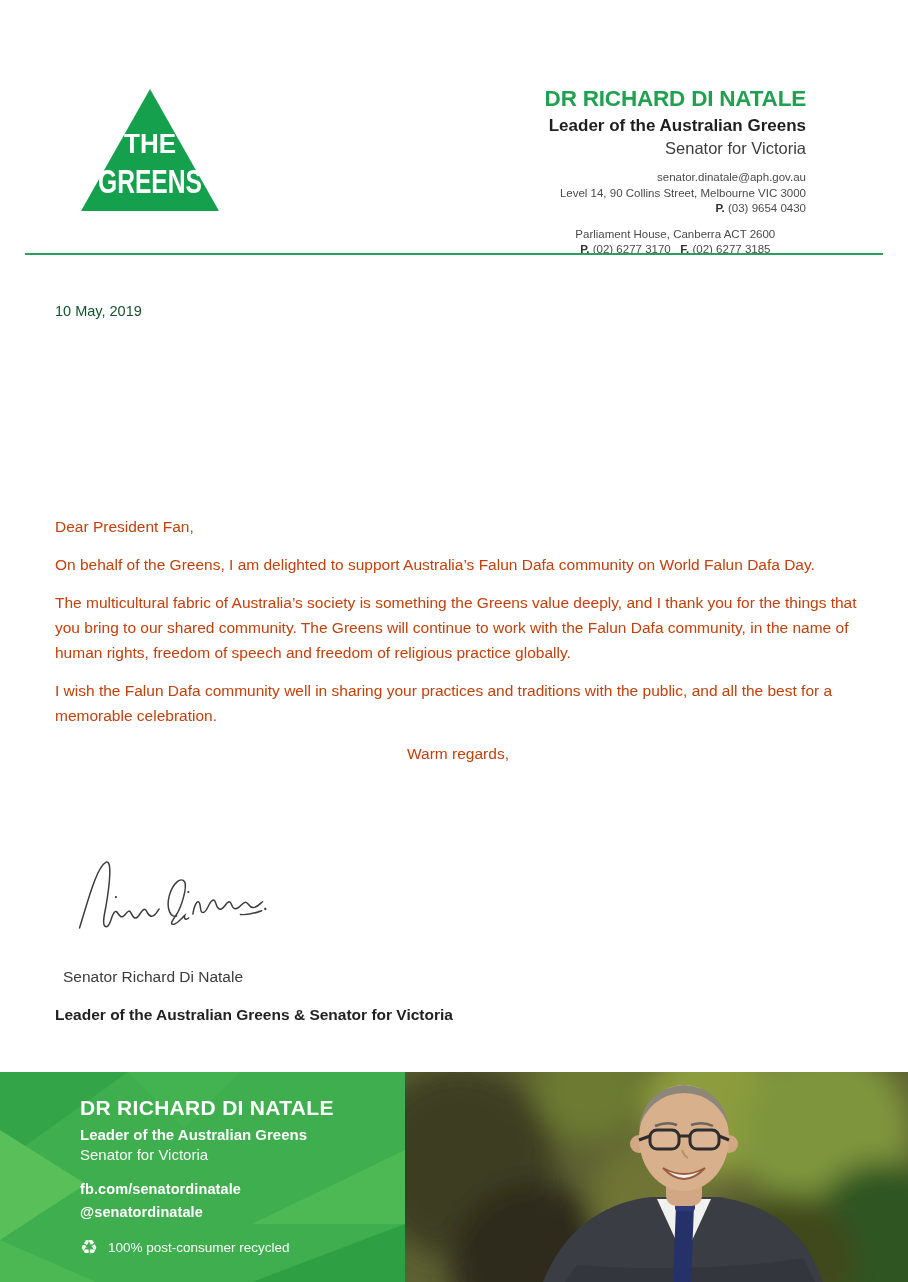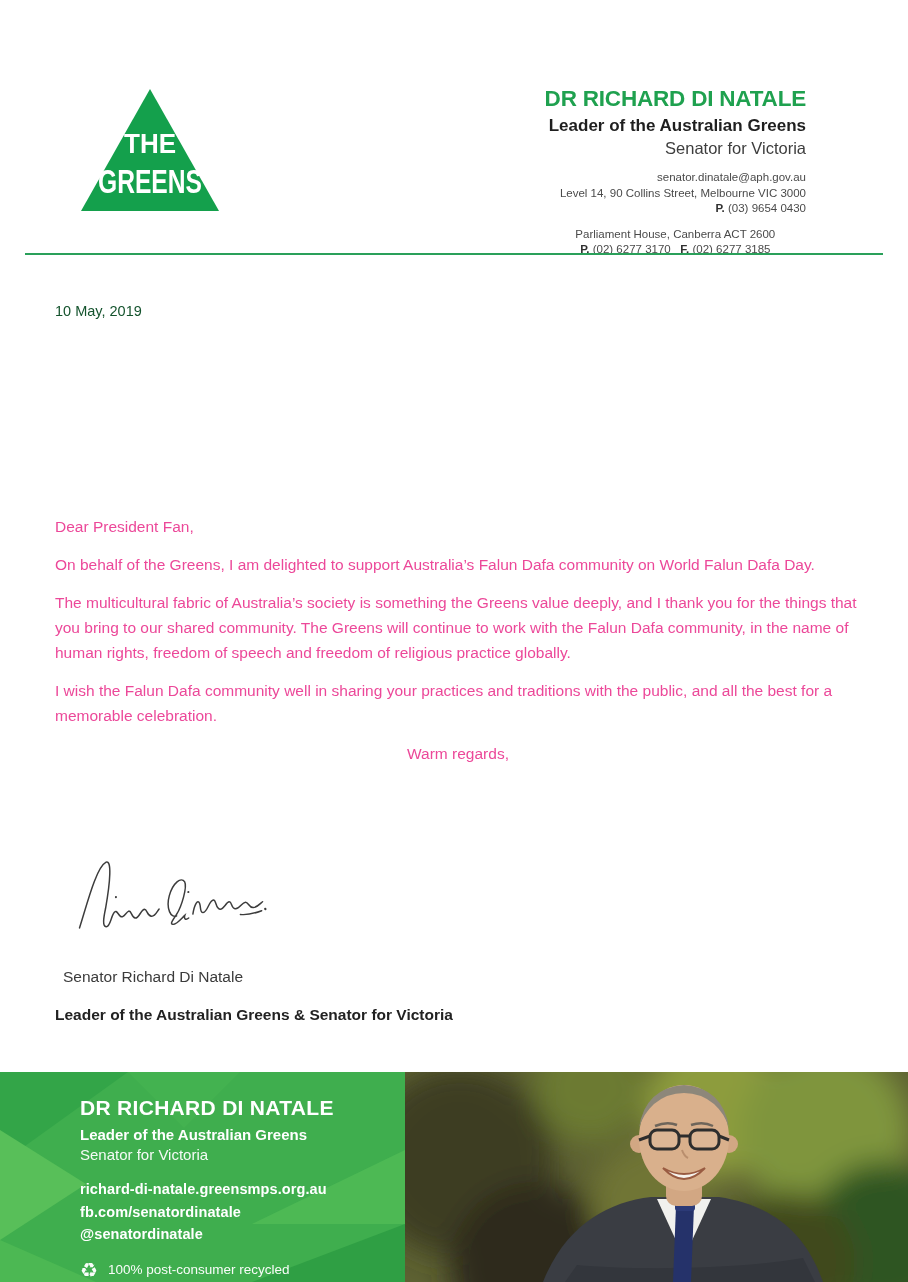--- a/index.html
+++ b/index.html
@@ -13,21 +13,21 @@
   .m-role{font-size:17px;font-weight:bold;color:#1f1f1f;margin-top:4px;}
   .m-region{font-size:16.5px;color:#3d3d3d;margin-top:3px;}
   .m-contact{margin-top:12px;font-size:11.5px;color:#4a4a4a;line-height:15.5px;}
   .m-contact .grp + .grp{margin-top:10px;text-align:center;}
   .bold-label{font-weight:bold;color:#303030;}
   .rule{position:absolute;left:25px;top:253px;width:858px;height:2px;background:#2aa05a;}
 
   
   .date{position:absolute;left:55px;top:303px;font-size:14.5px;color:#14532d;}
   .body-text{position:absolute;left:55px;top:514px;width:806px;
-             font-size:15.5px;line-height:25px;color:#ec4899;}
+             font-size:15.5px;line-height:25px;color:#c2410c;}
   .body-text p{margin:0 0 13px 0;}
   .closing{margin-top:50px;text-align:center;}
   .signature{position:absolute;left:70px;top:838px;width:200px;height:110px;}
   .sig-name{position:absolute;left:63px;top:968px;font-size:15.5px;color:#3b3b3b;}
   .sig-title{position:absolute;left:55px;top:1006px;font-size:15.5px;font-weight:bold;color:#222;}
 
   
   .footer{position:absolute;left:0;top:1072px;width:908px;height:210px;}
   .footer-left{position:absolute;left:0;top:0;width:405px;height:210px;overflow:hidden;}
   .footer-left svg.pattern{position:absolute;left:0;top:0;width:100%;height:100%;}
@@ -110,21 +110,20 @@
         <polygon points="0,58 86,112 0,168" fill="#58bf59"></polygon>
         <polygon points="0,168 96,210 0,210" fill="#4cb853"></polygon>
         <polygon points="252,152 405,78 405,152" fill="#4fba55" opacity="0.9"></polygon>
         <polygon points="252,210 405,152 405,210" fill="#2f9f44"></polygon>
       </svg>
       <div class="footer-stack">
         <div class="f-name">DR RICHARD DI NATALE</div>
         <div class="f-role">Leader of the Australian Greens</div>
         <div class="f-region">Senator for Victoria</div>
         <div class="f-links">
-          <div>richard-di-natale.greensmps.org.au</div>
           <div>fb.com/senatordinatale</div>
           <div>@senatordinatale</div>
         </div>
         <div class="f-recycle">
           <span class="recycle-glyph">♻</span>
           <span>100% post-consumer recycled</span>
         </div>
       </div>
     </div>
 

